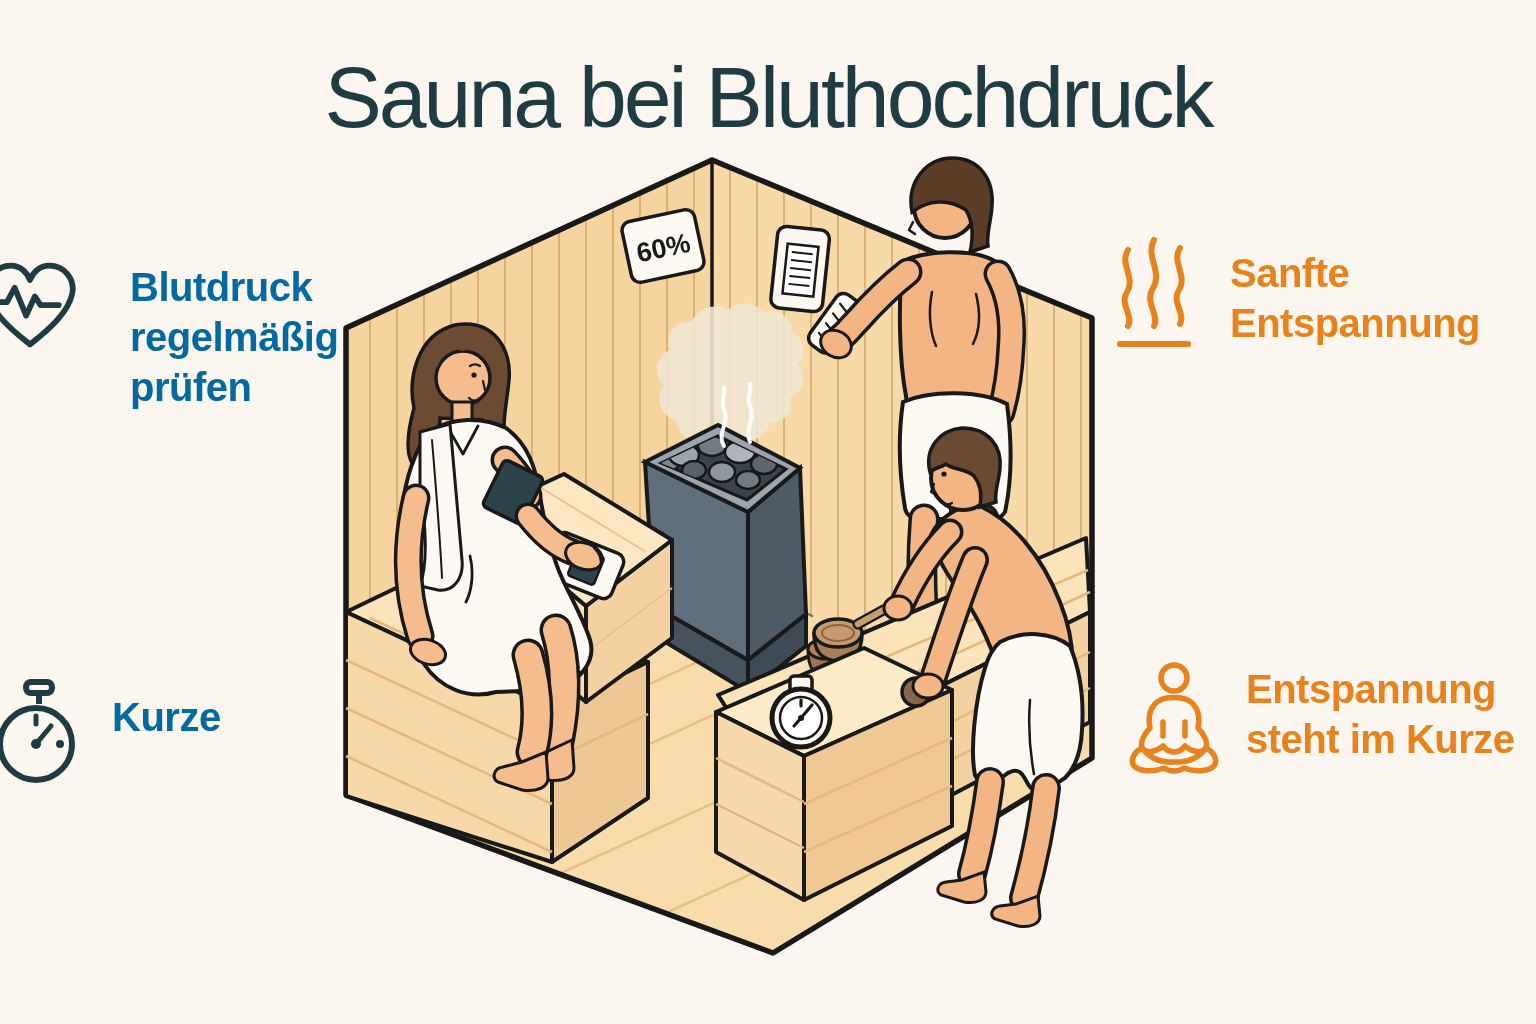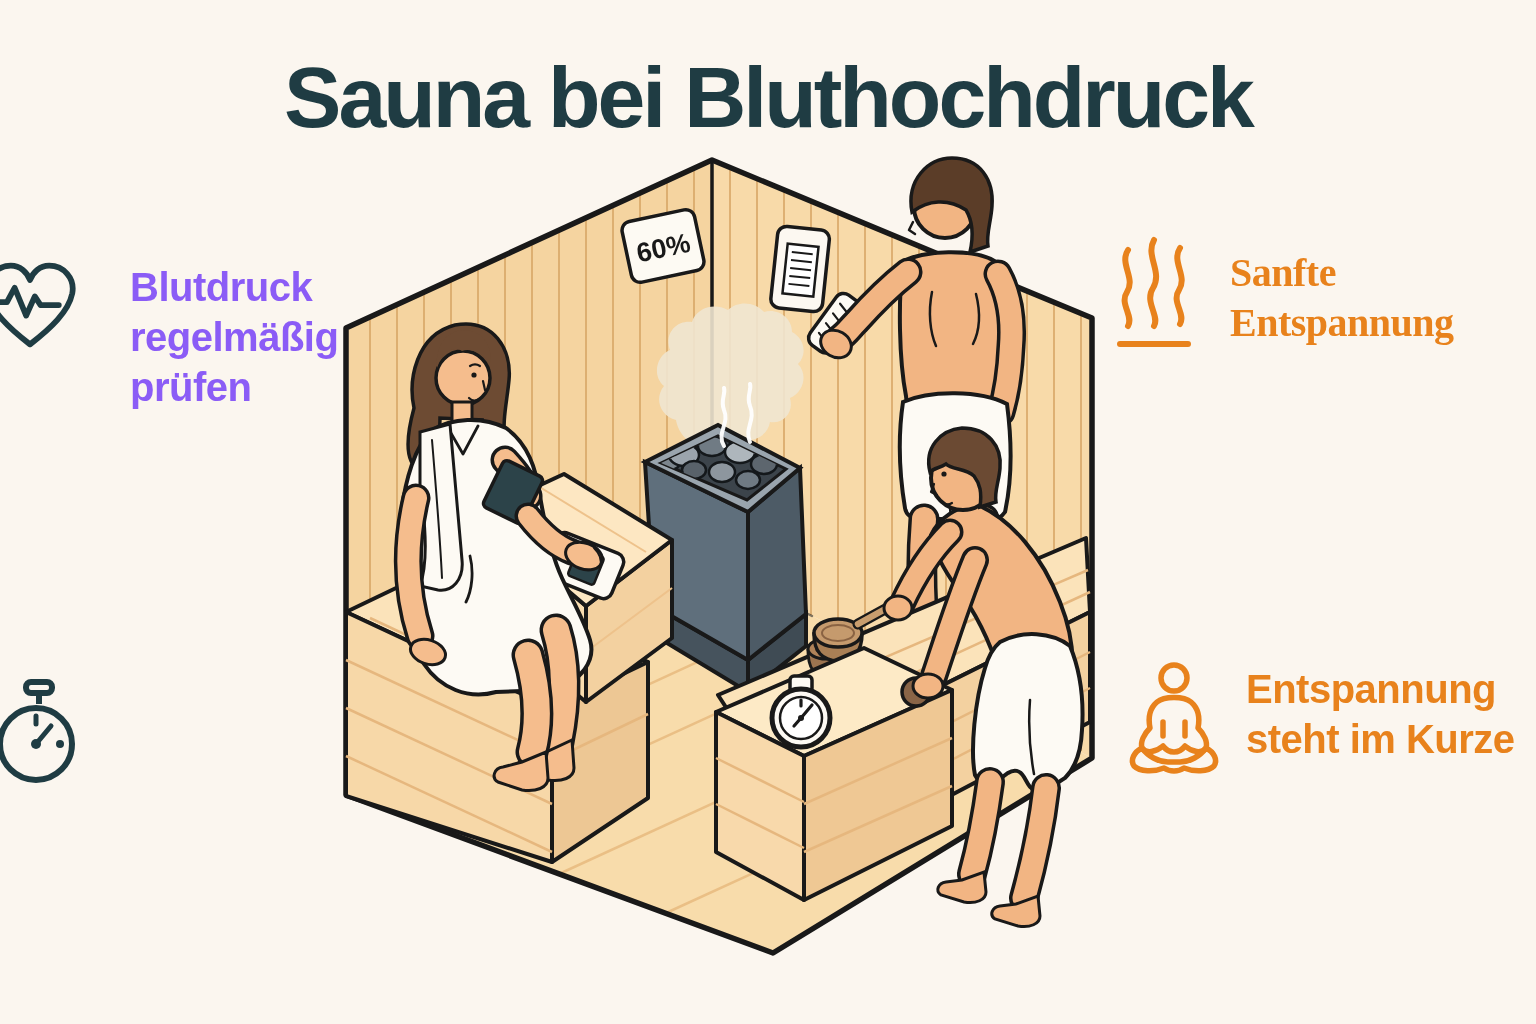--- a/index.html
+++ b/index.html
@@ -3,34 +3,34 @@
 <meta charset="utf-8">
 <style>
   html,body{margin:0;padding:0;}
   .stage{
     position:relative;width:1536px;height:1024px;overflow:hidden;
     background:#fbf6ef;
     font-family:"Liberation Sans", sans-serif;
   }
   .title{
     position:absolute;left:0;right:0;top:48px;margin:0;
-    text-align:center;font-size:86px;font-weight:700;letter-spacing:-3px;
+    text-align:center;font-size:86px;font-weight:400;letter-spacing:-3px;
     color:#1f3c43;
   }
   .scene{position:absolute;left:0;top:0;width:1536px;height:1024px;}
   .tip{position:absolute;display:flex;align-items:flex-start;}
   .tip-text{font-weight:700;line-height:50px;font-size:40px;letter-spacing:-0.5px;}
-  .tip-text.teal{color:#8b5cf6;}
+  .tip-text.teal{color:#0369a1;}
   .tip-text.orange{color:#e8821c;}
   .tip-icon{flex:0 0 auto;}
   .tl{left:-18px;top:258px;}
   .tl .tip-text{margin-left:52px;margin-top:4px;}
   .bl{left:-2px;top:678px;}
   .bl .tip-text{margin-left:32px;margin-top:14px;}
-  .tr{left:1116px;top:232px;font-family:Liberation Serif, serif;}
+  .tr{left:1116px;top:232px;}
   .tr .tip-text{margin-left:38px;margin-top:16px;}
   .br{left:1124px;top:660px;}
   .br .tip-text{margin-left:22px;margin-top:4px;}
   svg .ln{stroke:#191919;fill:none;stroke-linecap:round;stroke-linejoin:round;}
 </style>
 </head>
 <body>
 
 <div class="stage">
 
@@ -325,20 +325,21 @@
     <svg class="tip-icon" width="82" height="120" viewBox="0 0 82 120">
       <rect x="28" y="4" width="26" height="11" rx="5" fill="none" stroke="#1f3c43" stroke-width="6"></rect>
       <line x1="41" y1="15" x2="41" y2="26" stroke="#1f3c43" stroke-width="6"></line>
       <circle cx="38" cy="66" r="36" fill="none" stroke="#1f3c43" stroke-width="6"></circle>
       <line x1="38" y1="38" x2="38" y2="46" stroke="#1f3c43" stroke-width="5" stroke-linecap="round"></line>
       <circle cx="62" cy="66" r="4" fill="#1f3c43"></circle>
       <line x1="38" y1="66" x2="53" y2="48" stroke="#1f3c43" stroke-width="5" stroke-linecap="round"></line>
       <circle cx="38" cy="66" r="5" fill="#1f3c43"></circle>
     </svg>
     <div class="tip-text teal">
+      <div>Kurze</div>
     </div>
   </div>
 
   <div class="tip tr">
     <svg class="tip-icon" width="76" height="120" viewBox="0 0 76 120">
       <g fill="none" stroke="#e8821c" stroke-width="6" stroke-linecap="round">
         <path d="M12 18 C3 32 20 46 11 60 C3 72 18 84 12 94"></path>
         <path d="M38 8 C29 24 47 40 37 56 C28 70 44 84 38 94"></path>
         <path d="M64 16 C55 30 72 44 63 58 C55 70 70 82 64 92"></path>
         <line x1="4" y1="112" x2="72" y2="112"></line>

